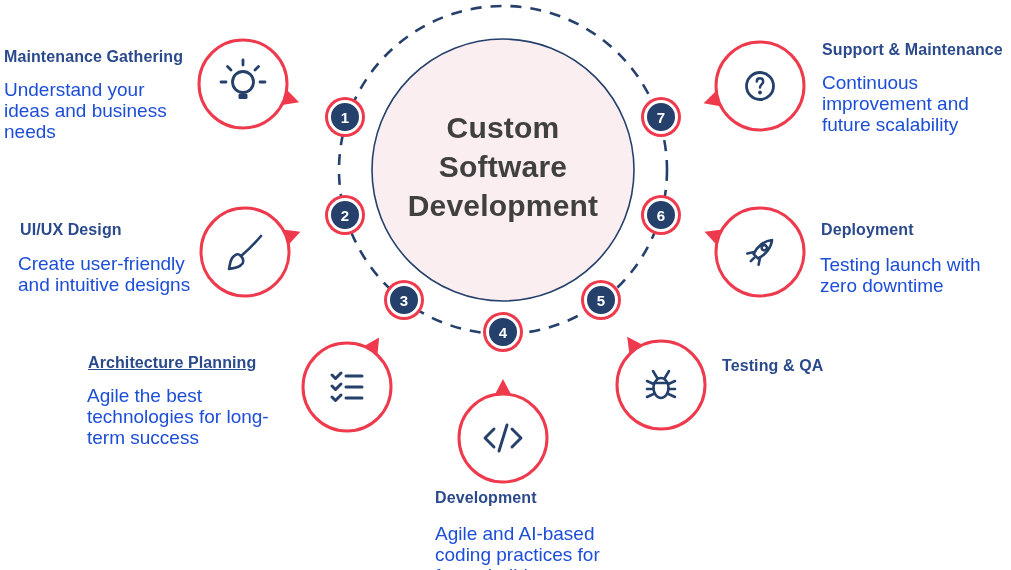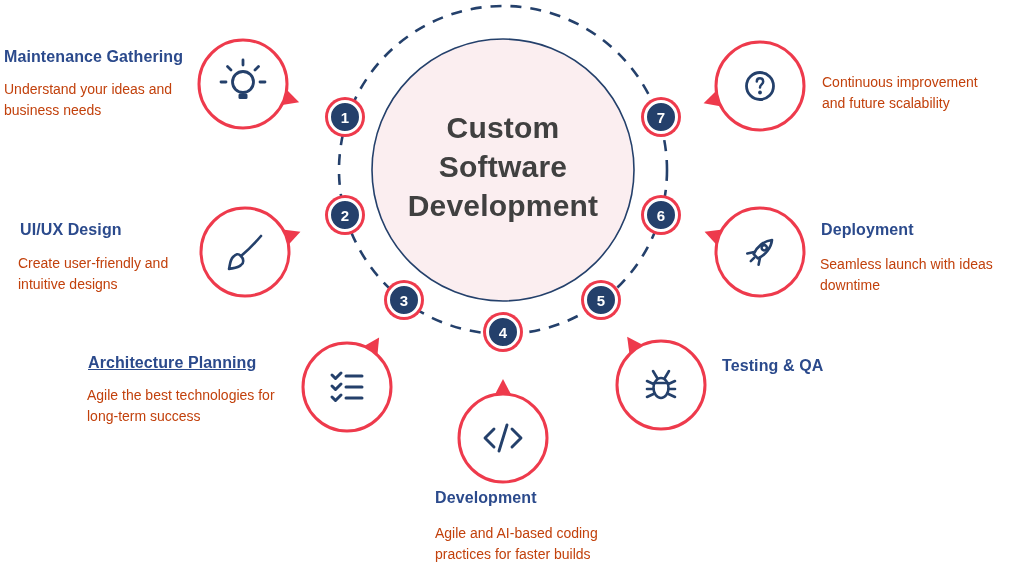--- a/index.html
+++ b/index.html
@@ -19,21 +19,21 @@
     box-shadow:0 0 0 3px #ee3a4c;
     display:flex;align-items:center;justify-content:center;
     color:#ffffff;font-size:15px;font-weight:700;
   }
   .icon-node{position:absolute;width:120px;height:120px;}
   .step-title{
     position:absolute;font-size:16px;font-weight:700;color:#2b4a8c;
     white-space:nowrap;letter-spacing:.1px;
   }
   .step-desc{
-    position:absolute;font-size:14px;line-height:21px;color:#c2410c;
+    position:absolute;font-size:19px;line-height:21px;color:#1d4ed8;
   }
 </style>
 </head>
 <body>
 
 <div id="canvas">
 
   <svg class="bg-svg" width="1011" height="570">
     <circle cx="503" cy="170" r="164" fill="none" stroke="#24406b" stroke-width="2.6" stroke-dasharray="11 9"></circle>
     <circle cx="503" cy="170" r="131" fill="#fbeef0" stroke="#24406b" stroke-width="1.6"></circle>
@@ -170,17 +170,18 @@
 
   <div class="step-title" style="left:88px;top:354px;text-decoration:underline;">Architecture Planning</div>
   <div class="step-desc" style="left:87px;top:385px;width:205px;">Agile the best technologies for long-term success</div>
 
   <div class="step-title" style="left:435px;top:489px;">Development</div>
   <div class="step-desc" style="left:435px;top:523px;width:195px;">Agile and AI-based coding practices for faster builds</div>
 
   <div class="step-title" style="left:722px;top:357px;">Testing &amp; QA</div>
 
   <div class="step-title" style="left:821px;top:221px;">Deployment</div>
-  <div class="step-desc" style="left:820px;top:254px;width:185px;">Seamless launch with ideas downtime</div>
+  <div class="step-desc" style="left:820px;top:254px;width:185px;">Testing launch with zero downtime</div>
 
+  <div class="step-title" style="left:822px;top:41px;">Support &amp; Maintenance</div>
   <div class="step-desc" style="left:822px;top:72px;width:170px;">Continuous improvement and future scalability</div>
 
 </div>
 
 </body></html>

